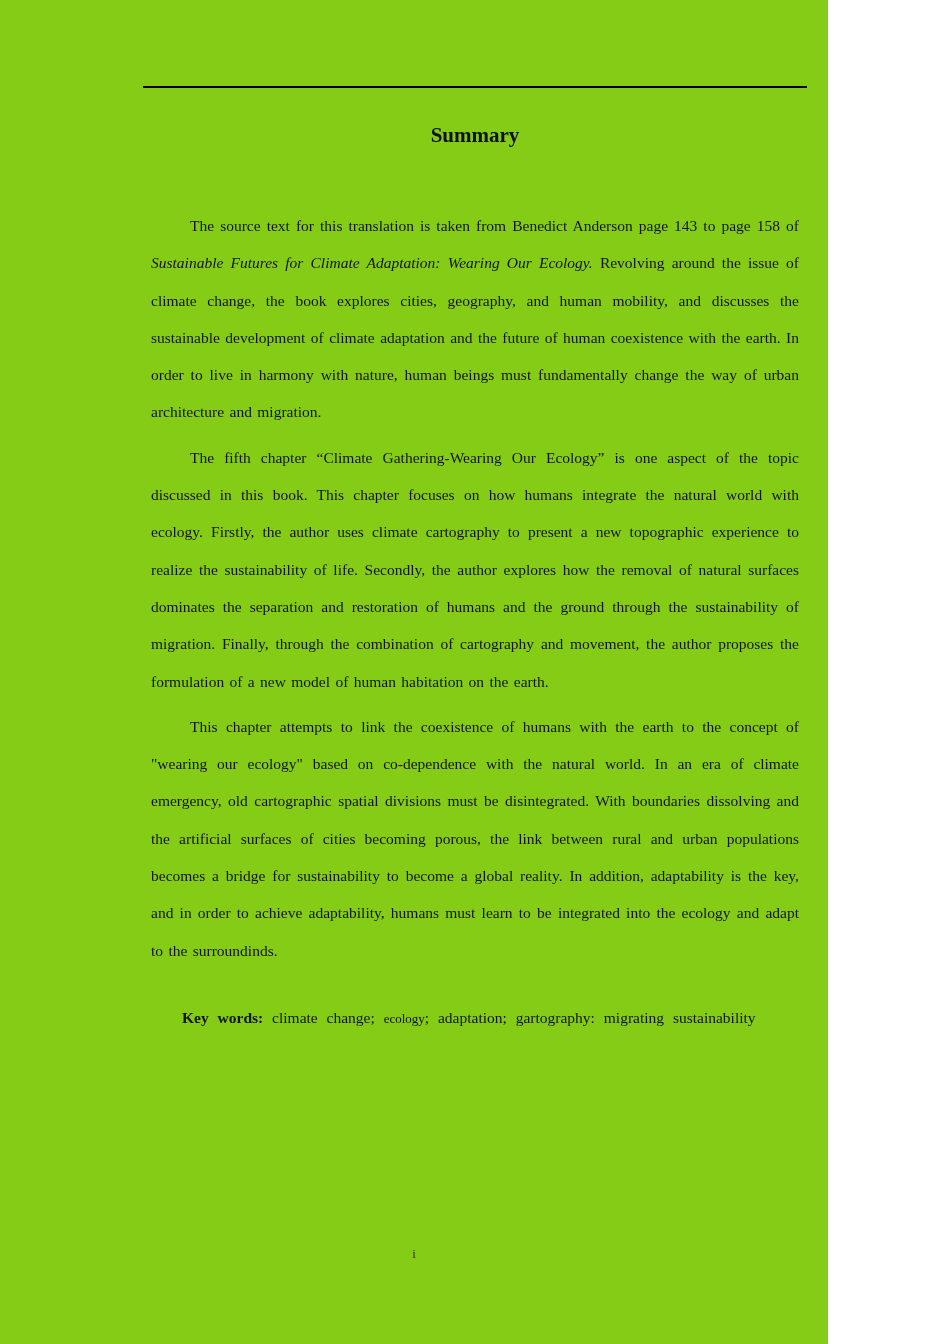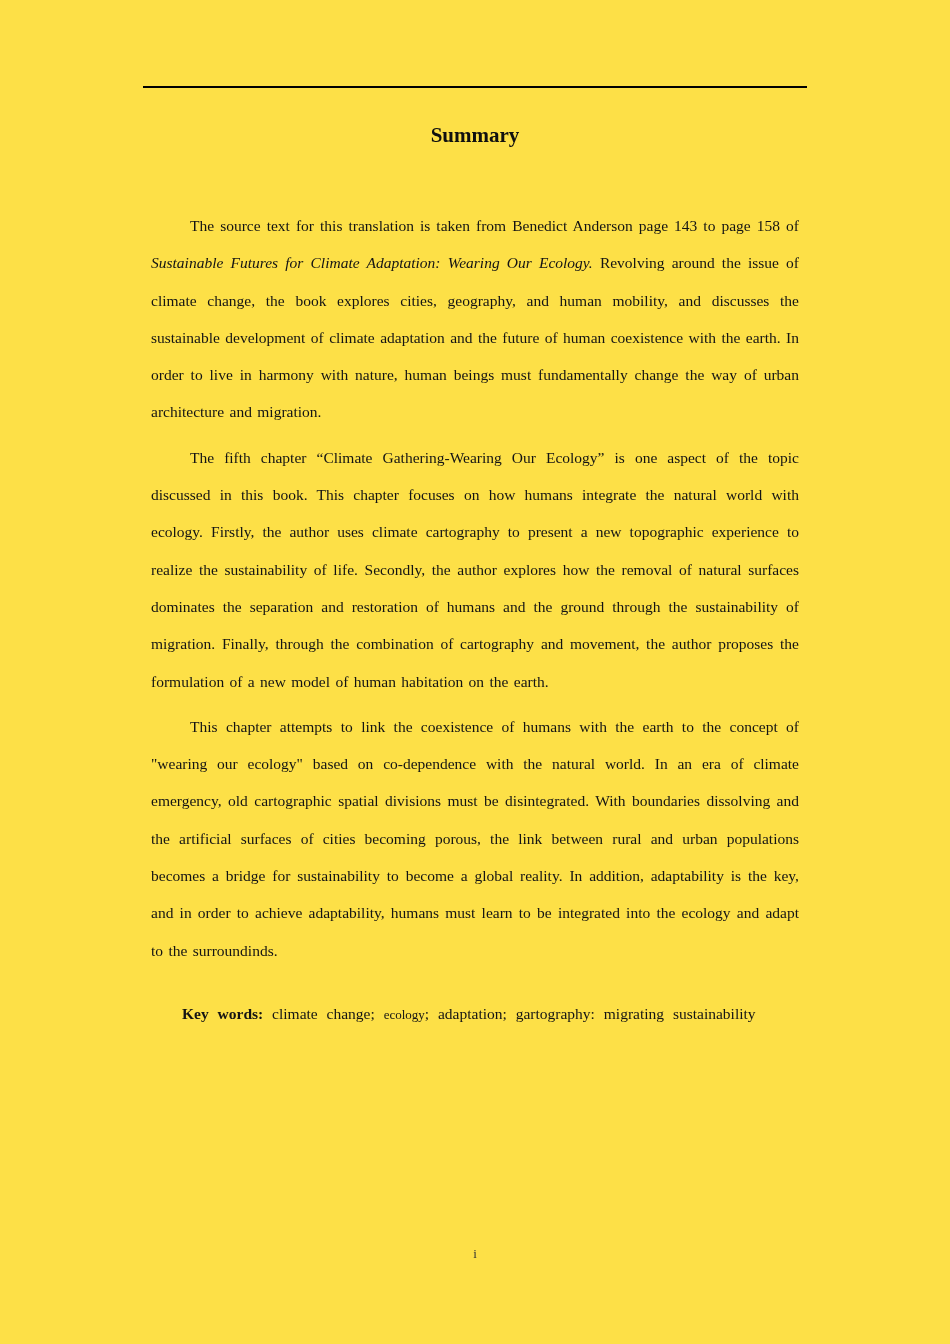--- a/index.html
+++ b/index.html
@@ -2,23 +2,23 @@
 <html><head>
 <meta charset="utf-8">
 <style>
   html, body {
     margin: 0;
     padding: 0;
     background: #ffffff;
   }
   .page {
     position: relative;
-    width: 950px;
+    width: 828px;
     height: 1344px;
-    background: #fde047;
+    background: #84cc16;
     font-family: "Liberation Serif", serif;
     color: #141414;
     overflow: hidden;
   }
   .content {
     position: absolute;
     left: 143px;
     top: 0;
     width: 664px;
   }
@@ -43,21 +43,21 @@
     font-size: 15.5px;
     line-height: 37.3px;
     text-align: justify;
     text-indent: 39px;
     word-spacing: 1.5px;
   }
   .italic { font-style: italic; }
   .keywords {
     margin: 34px 0 0 0;
     font-size: 15.5px;
-    line-height: 22px;
+    line-height: 30px;
     text-align: justify;
     text-indent: 39px;
     word-spacing: 5px;
   }
   .kw-label { font-weight: bold; }
   .kw-small { font-size: 13px; }
   .page-number {
     position: absolute;
     top: 1246px;
     left: 0;

